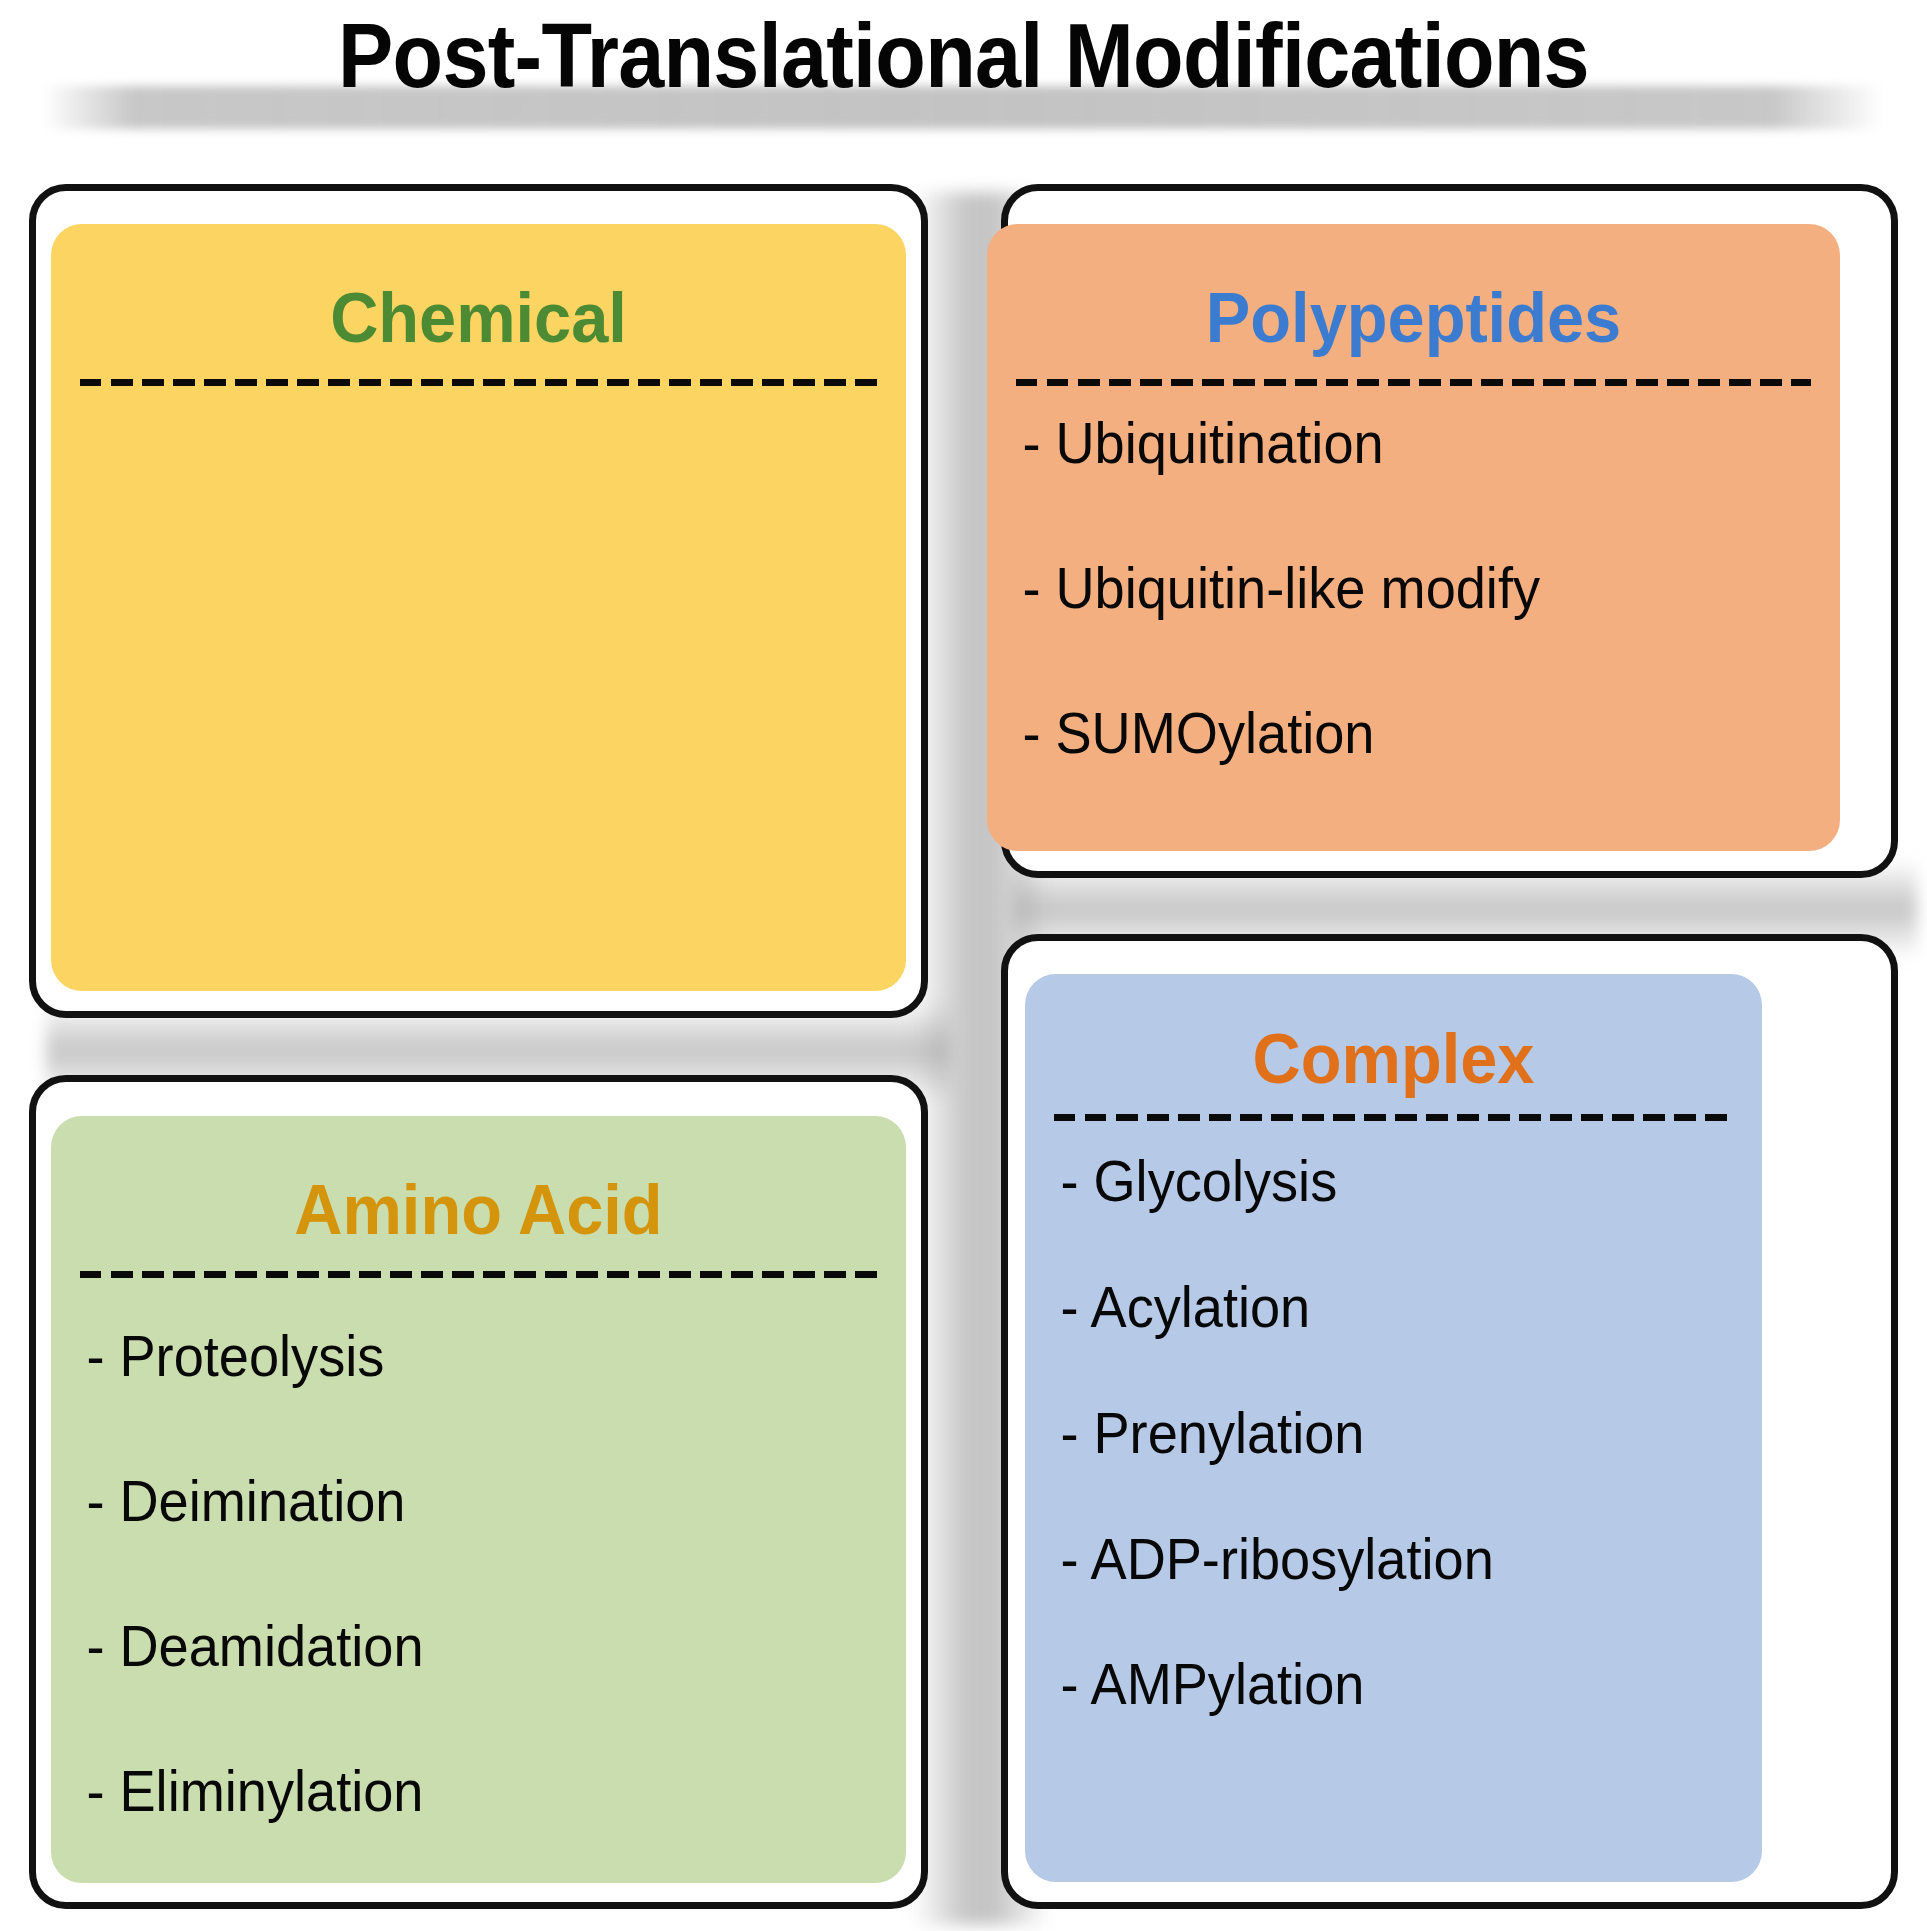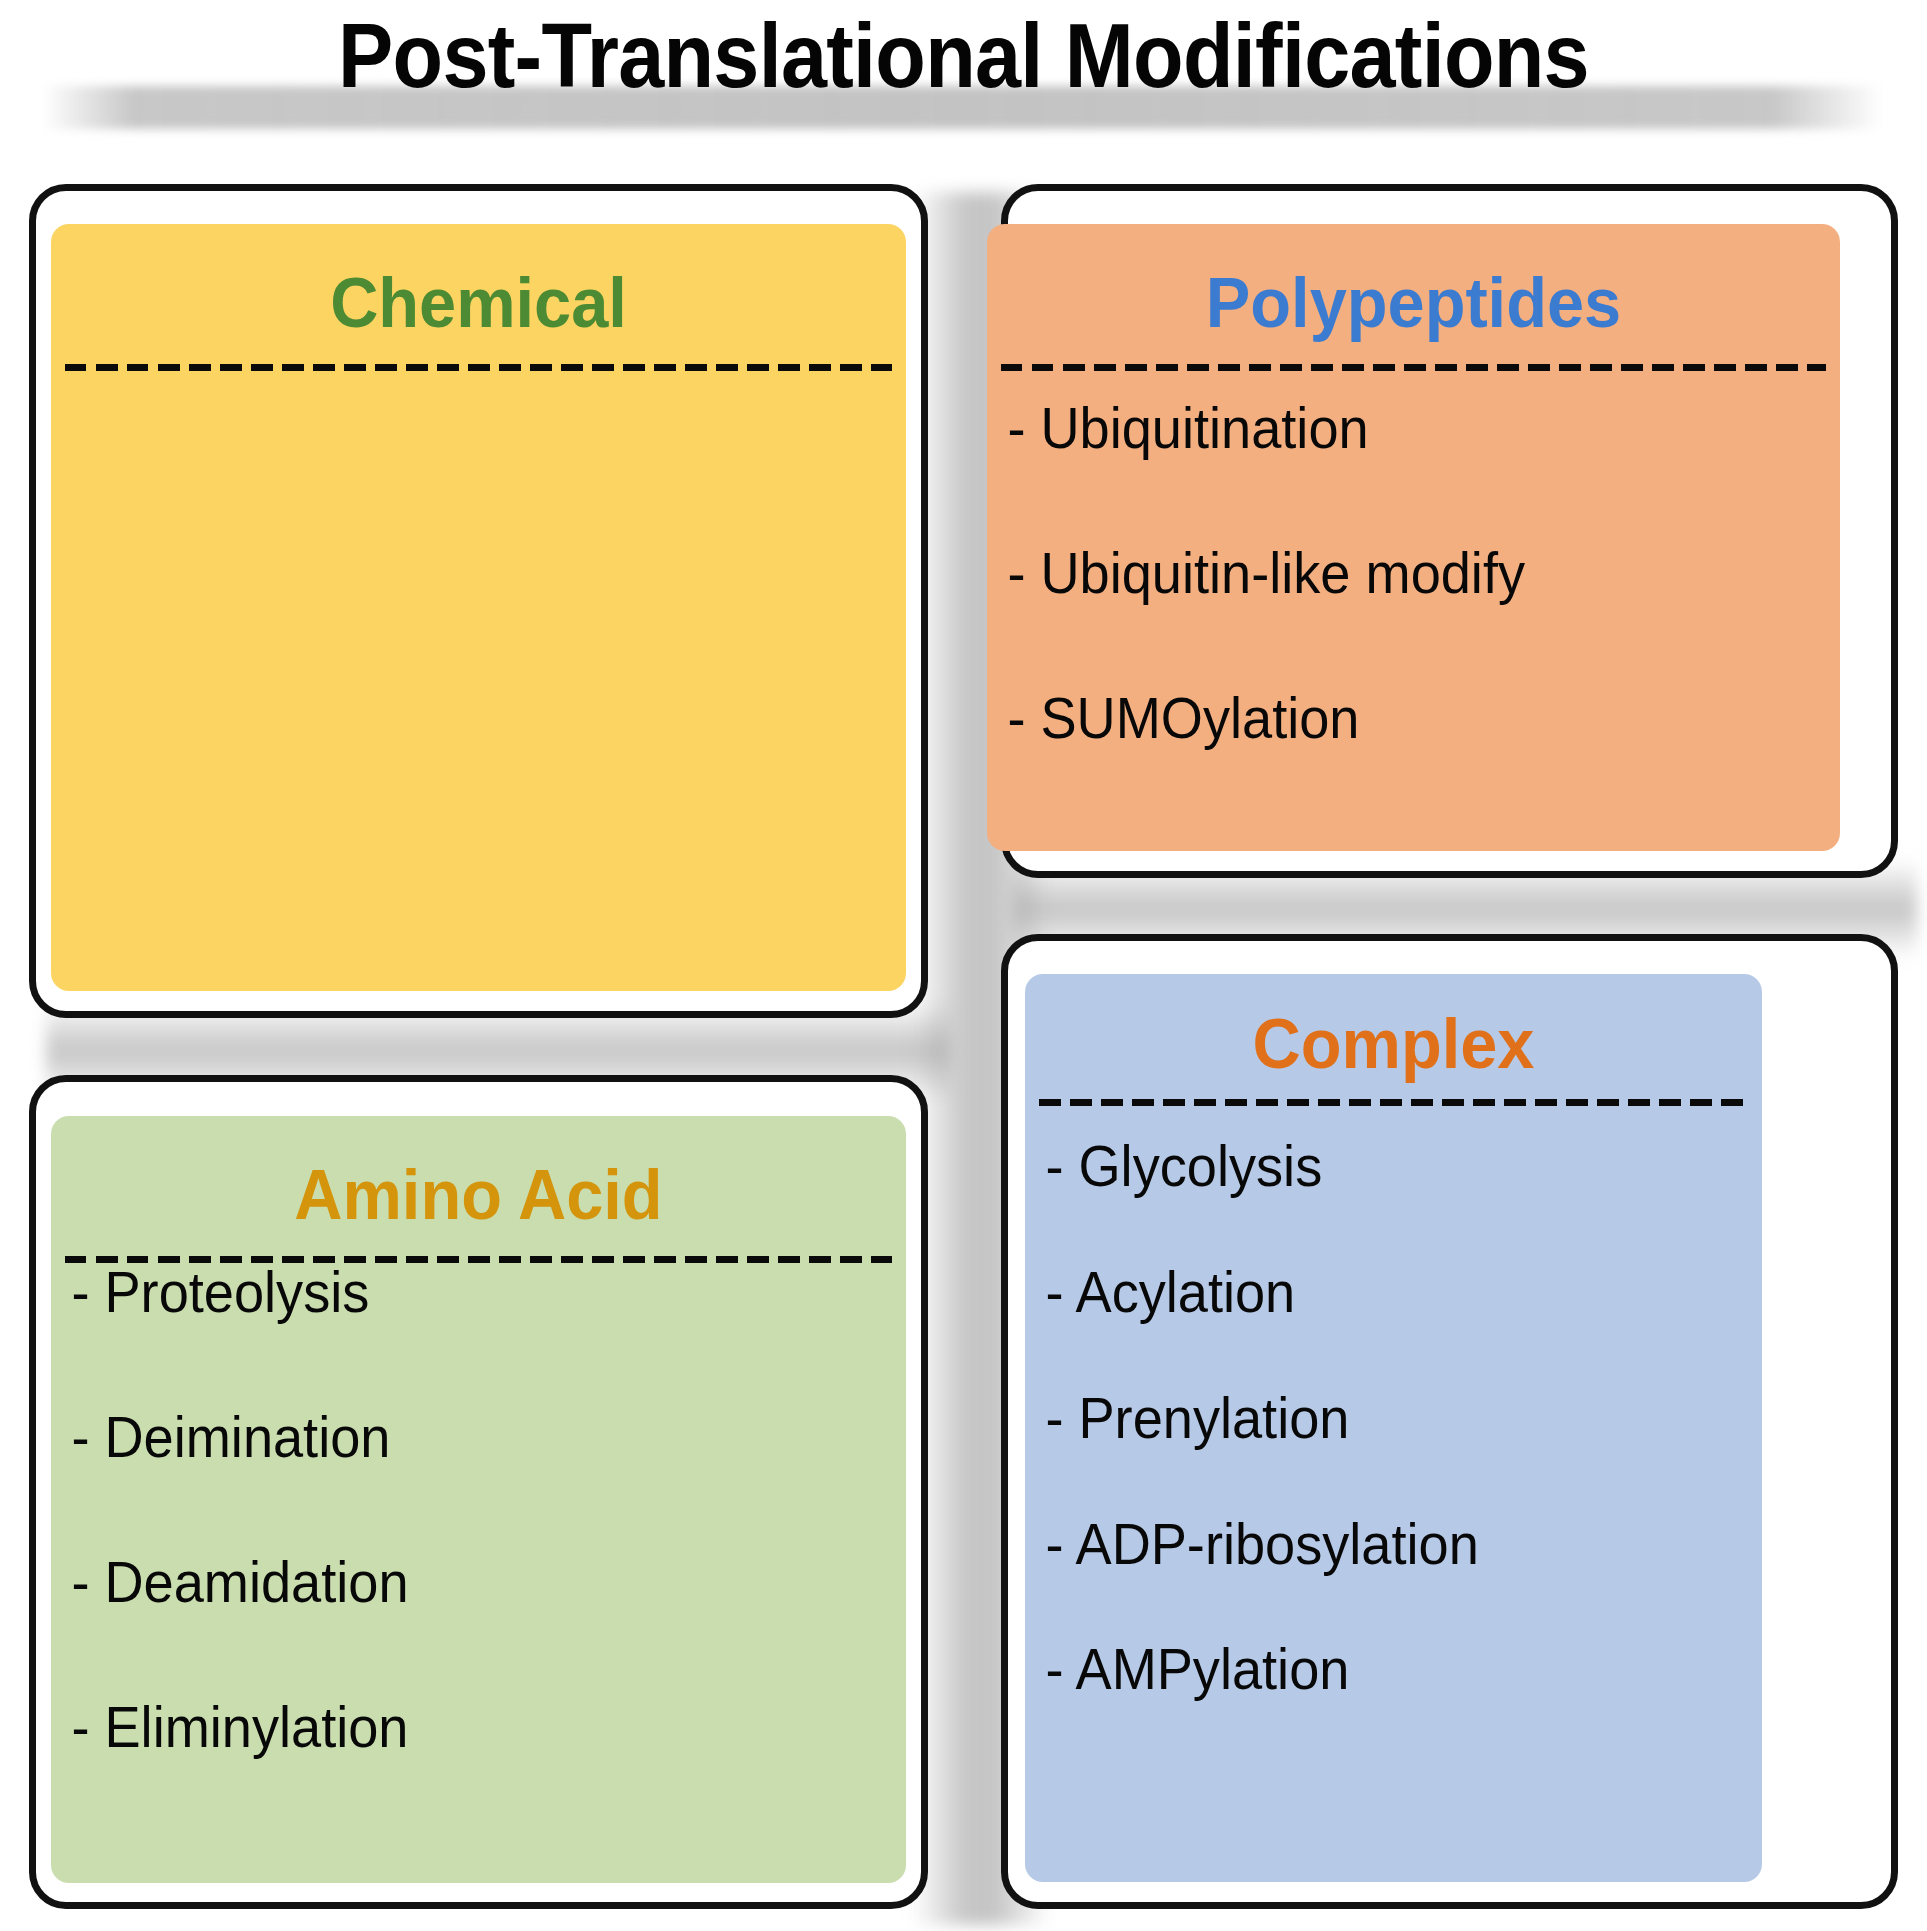--- a/index.html
+++ b/index.html
@@ -50,23 +50,23 @@
 
   
   #box-chemical      {left:29px;  top:184px;  width:899px; height:834px;}
   #box-polypeptides  {left:1001px;top:184px;  width:897px; height:694px;}
   #box-aminoacid     {left:29px;  top:1075px; width:899px; height:834px;}
   #box-complex       {left:1001px;top:934px; width:897px; height:975px;}
 
   
   .card{
     position:absolute;
-    border-radius:18px;
+    border-radius:31px;
     box-sizing:border-box;
-    padding:0;
+    padding:15px;
   }
   #card-chemical     {left:51px;  top:224px;  width:855px; height:767px; background:#FCD462;}
   #card-polypeptides {left:987px;top:224px;  width:853px; height:627px;  background:#F4AF81;}
   #card-aminoacid    {left:51px;  top:1116px; width:855px; height:767px; background:#C9DDAE;}
   #card-complex      {left:1025px;top:974px; width:737px; height:908px; background:#B6C9E7;}
 
   
   .vshadow{
     position:absolute;
     background:linear-gradient(90deg,
@@ -126,21 +126,21 @@
     white-space:nowrap;
     padding-left:21.5px;
     transform:scaleX(.95);
     transform-origin:left center;
   }
   
   #list-chemical     {margin-top:49px;}
   #list-chemical .item{margin-bottom:85px;}
   #list-polypeptides {margin-top:28px;}
   #list-polypeptides .item{margin-bottom:85px;}
-  #list-aminoacid    {}
+  #list-aminoacid    {margin-top:49px;}
   #list-aminoacid .item{margin-bottom:85px;}
   #list-complex      {margin-top:31px;}
   #list-complex .item{margin-bottom:66px;}
 </style>
 </head>
 <body>
 
 <div id="title-area">
   <div id="title-shadow-bar"></div>
   <div id="page-title">Post-Translational Modifications</div>

